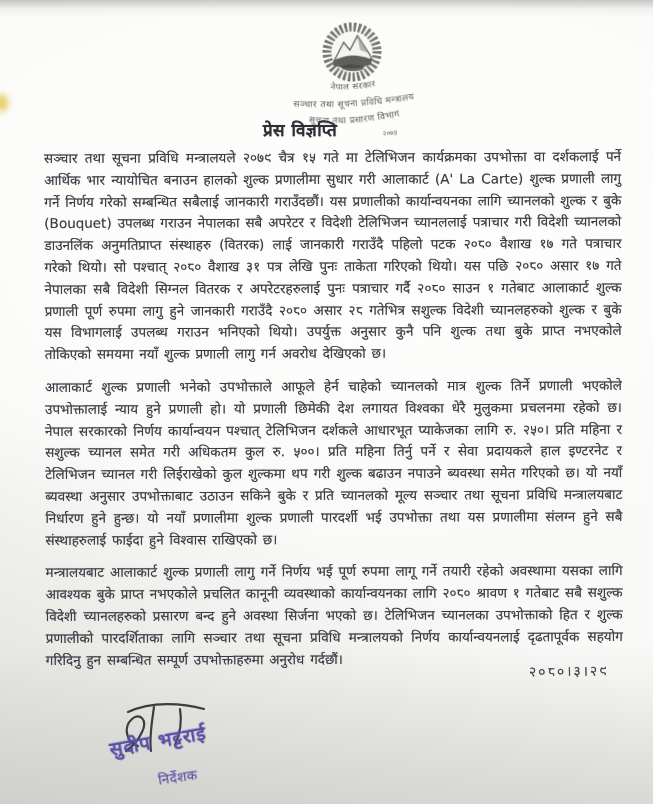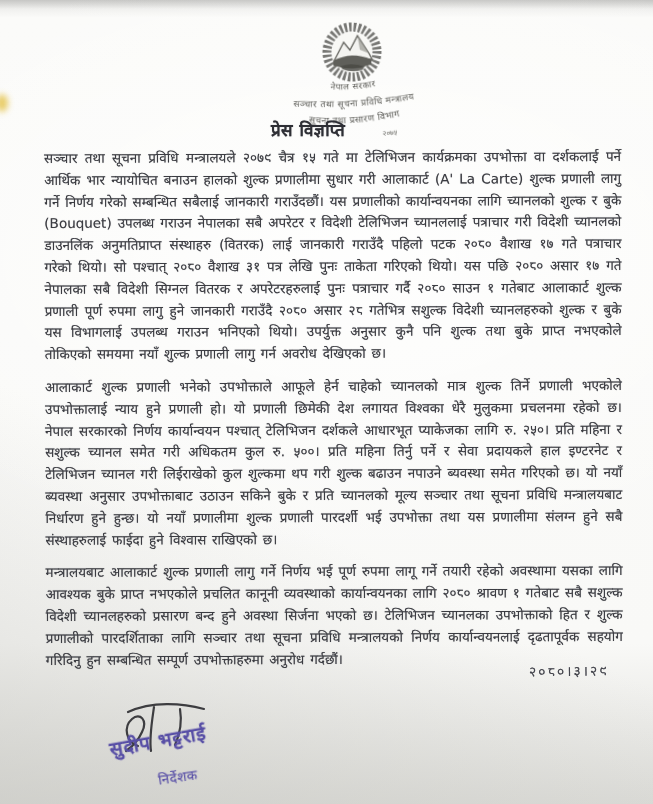--- a/index.html
+++ b/index.html
@@ -20,21 +20,21 @@
     background:linear-gradient(180deg,rgba(130,130,128,.30),rgba(130,130,128,0));}
   .smudge{position:absolute;left:-4px;top:94px;width:12px;height:18px;border-radius:50%;
     background:#e5c44d;filter:blur(3px);opacity:.85;}
 
   
   .emblem-wrap{position:absolute;top:20px;left:353px;transform:translateX(-50%) rotate(-2deg);
     width:260px;filter:blur(.45px);opacity:.88;}
   .emblem-wrap svg{display:block;}
 
   
-  .press-title{position:absolute;top:118px;left:308px;transform:translateX(-50%);
+  .press-title{position:absolute;top:118px;left:300px;transform:translateX(-50%);
     font-size:17px;font-weight:600;letter-spacing:.5px;color:#2e2f35;
     text-shadow:0 0 .8px rgba(46,47,53,.6);white-space:nowrap;}
 
   
   .body-text{position:absolute;top:147px;left:45px;width:577px;
     text-align:justify;font-size:13.5px;line-height:21.8px;word-spacing:1.5px;
     color:#3b3c42;text-shadow:0 0 .7px rgba(58,58,64,.5);
     transform:rotate(-.2deg);}
   .body-text p{margin:0 0 11px 0;}
 

